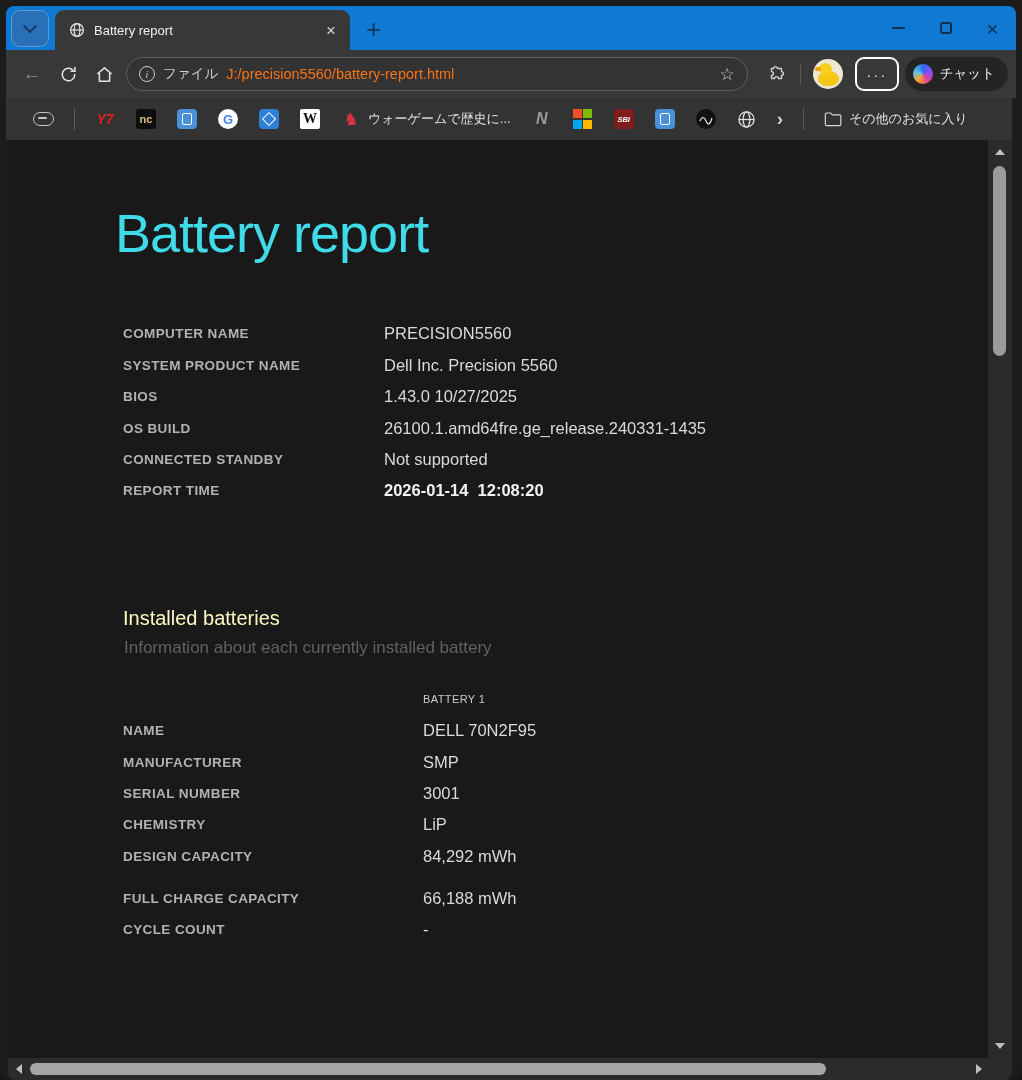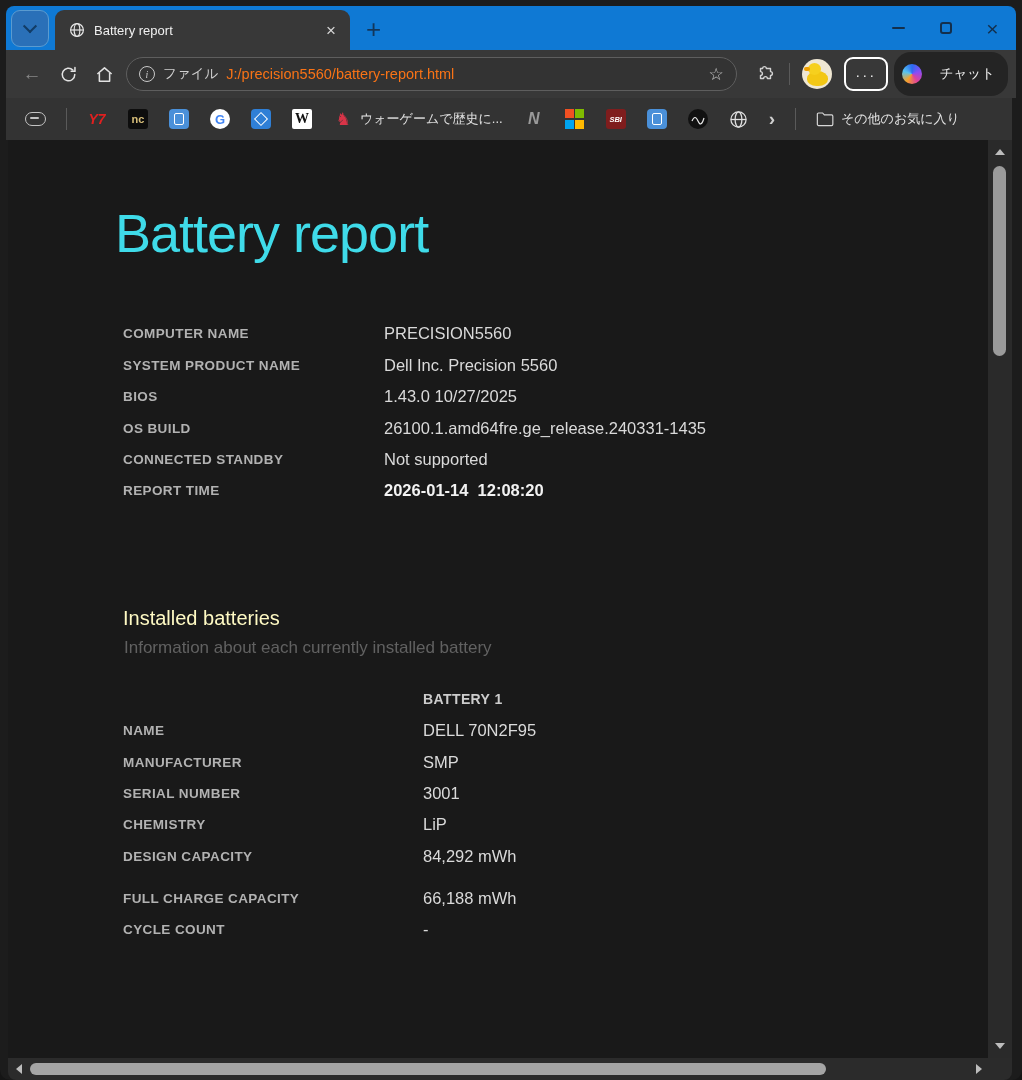--- a/index.html
+++ b/index.html
@@ -48,29 +48,29 @@
     overflow:hidden; margin:0 6px; flex:none; }
   .duck-body { position:absolute; left:5px; top:12px; width:21px; height:15px;
     background:#f3c713; border-radius:50% 50% 45% 45%; }
   .duck-head { position:absolute; left:6px; top:4px; width:13px; height:12px;
     background:#f6d01e; border-radius:50%; }
   .duck-beak { position:absolute; left:2px; top:8px; width:6px; height:4px;
     background:#ef9f00; border-radius:2px; }
   .more-btn { width:44px; height:34px; border:2px solid #ffffff; border-radius:9px;
     display:flex; align-items:center; justify-content:center; color:#e8e8e8;
     font-size:15px; letter-spacing:2px; margin:0 6px; flex:none; }
-  .copilot { height:44px; background:#242424; border-radius:17px; display:flex;
-    align-items:center; gap:18px; padding:0 13px 0 8px; flex:none; }
+  .copilot { height:34px; background:#242424; border-radius:17px; display:flex;
+    align-items:center; gap:7px; padding:0 13px 0 8px; flex:none; }
   .copilot-logo { width:20px; height:20px; border-radius:50%;
     background:conic-gradient(#2a6bf2,#8a4df5,#e0429a,#f5a32a,#57c4f0,#2a6bf2); }
   .copilot-label { color:#f2f2f2; font-size:13.5px; }
 
   
   .bookmarks { position:absolute; left:6px; right:10px; top:98px; height:42px;
-    background:#333333; display:flex; align-items:center; padding:0 12px; gap:7px; }
+    background:#333333; display:flex; align-items:center; padding:0 20px; gap:7px; }
   .bm { height:30px; display:flex; align-items:center; justify-content:center;
     padding:0 7px; gap:7px; flex:none; }
   .bm-label { color:#e3e3e3; font-size:13px; white-space:nowrap; }
   .fav { width:20px; height:20px; display:flex; align-items:center; justify-content:center;
     border-radius:4px; font-weight:bold; flex:none; }
   .fav-collections { width:21px; height:14px; border:1.6px solid #c4c4c4; border-radius:7px;
     position:relative; }
   .fav-collections:after { content:""; position:absolute; left:4px; top:4px; width:9px;
     height:2.4px; background:#c4c4c4; border-radius:1px; }
   .fav-y { color:#e02020; font-size:14px; font-style:italic; }
@@ -100,21 +100,21 @@
   .info-table { margin:50px 0 0 115px; }
   .row { display:flex; height:31.4px; align-items:center; }
   .cell-label { width:261px; flex:none; color:#b2b2b2; font-size:13.5px; font-weight:bold;
     letter-spacing:.4px; }
   .cell-value { color:#dadada; font-size:16.5px; }
   .row.bold .cell-value { color:#f2f2f2; font-weight:bold; }
   .section-h { margin:100px 0 0 115px; font-size:20px; font-weight:400; color:#fef9c3; }
   .section-sub { margin:8px 0 0 116px; font-size:17px; color:#616161; }
   .bat-table { margin:26px 0 0 115px; }
   .bat-table .cell-label { width:300px; }
-  .bat-table .hdr .cell-value { color:#cccccc; font-size:14px; font-weight:bold;
+  .bat-table .hdr .cell-value { color:#cccccc; font-size:11px; font-weight:normal;
     letter-spacing:.4px; }
   .bat-table .gap { margin-top:11px; }
 
   
   .vscroll { width:24px; height:100%; background:#2a2a2a; position:relative; }
   .vthumb { position:absolute; left:5px; top:26px; width:13px; height:190px;
     background:#9b9b9b; border-radius:7px; }
   .arr { width:0; height:0; position:absolute; }
   .arr-up { left:7px; top:9px; border-left:5px solid transparent;
     border-right:5px solid transparent; border-bottom:6px solid #bdbdbd; }

